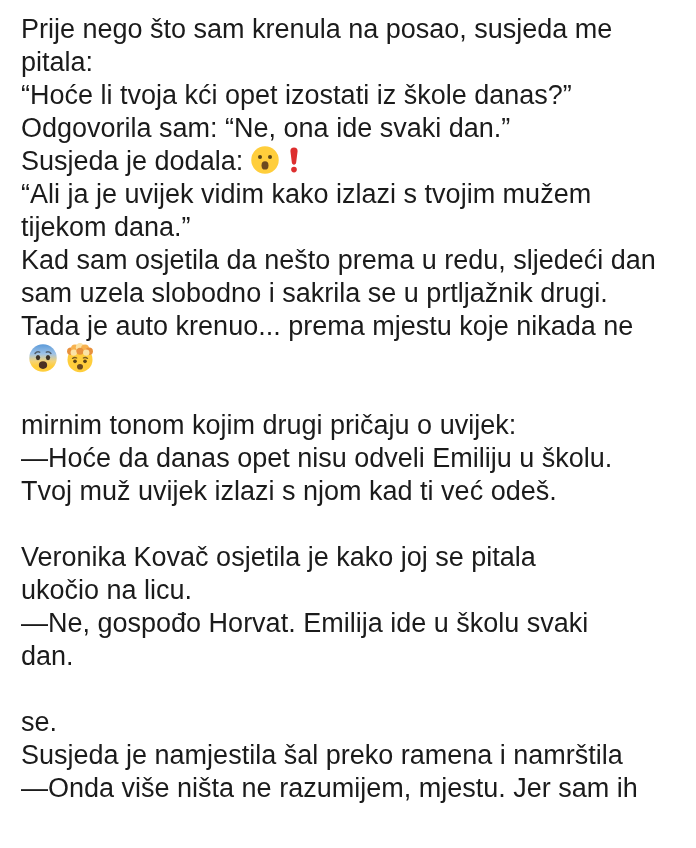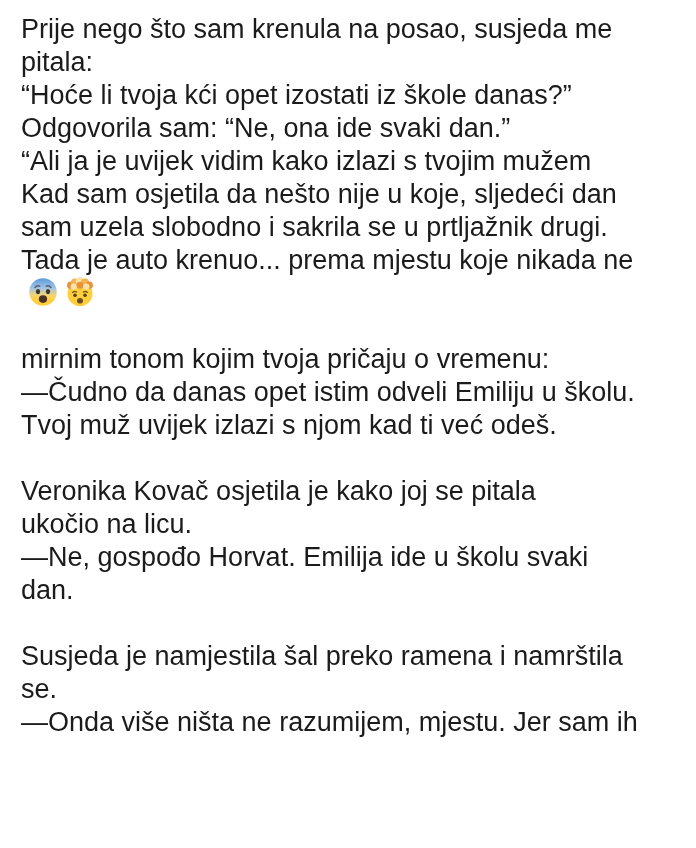--- a/index.html
+++ b/index.html
@@ -18,22 +18,34 @@
 </head>
 <body>
 
 <div class="page">
 
   <div class="para">
     <div class="line">Prije nego što sam krenula na posao, susjeda me</div>
     <div class="line">pitala:</div>
     <div class="line">“Hoće li tvoja kći opet izostati iz škole danas?”</div>
     <div class="line">Odgovorila sam: “Ne, ona ide svaki dan.”</div>
+    <div class="line">
+      <span>Susjeda je dodala:</span><span class="emoji"><svg width="30" height="30" viewBox="0 0 36 36">
+        <circle cx="18" cy="18" r="16.5" fill="#FFCE3C"></circle>
+        <circle cx="12" cy="14.5" r="2.4" fill="#5a4418"></circle>
+        <circle cx="24" cy="14.5" r="2.4" fill="#5a4418"></circle>
+        <ellipse cx="18" cy="24.5" rx="4.2" ry="5" fill="#6b4a1f"></ellipse>
+      </svg></span><span class="emoji"><svg width="14" height="30" viewBox="0 0 16 36">
+        <path d="M8 3 C10.8 3 12.6 5 12.3 7.6 L10.6 21 C10.4 22.6 9.3 23.6 8 23.6 C6.7 23.6 5.6 22.6 5.4 21 L3.7 7.6 C3.4 5 5.2 3 8 3 Z" fill="#DD2E2E"></path>
+        <circle cx="8" cy="29.5" r="3.4" fill="#DD2E2E"></circle>
+      </svg></span>
+    </div>
     <div class="line">“Ali ja je uvijek vidim kako izlazi s tvojim mužem</div>
-    <div class="line">Kad sam osjetila da nešto nije u koje, sljedeći dan</div>
+    <div class="line">tijekom dana.”</div>
+    <div class="line">Kad sam osjetila da nešto prema u redu, sljedeći dan</div>
     <div class="line">sam uzela slobodno i sakrila se u prtljažnik drugi.</div>
     <div class="line">Tada je auto krenuo... prema mjestu koje nikada ne</div>
     <div class="line">
       <span class="emoji"><svg width="30" height="30" viewBox="0 0 36 36">
         <defs>
           <linearGradient id="fearG" x1="0" y1="0" x2="0" y2="1">
             <stop offset="0" stop-color="#5B9AD9"></stop>
             <stop offset="0.35" stop-color="#9FC3E8"></stop>
             <stop offset="0.62" stop-color="#F5D374"></stop>
             <stop offset="0.8" stop-color="#FFCE3C"></stop>
@@ -58,31 +70,31 @@
         <path d="M9 18.5 Q11.5 16.5 14 18" stroke="#7a5b22" stroke-width="1.6" fill="none" stroke-linecap="round"></path>
         <path d="M27 18.5 Q24.5 16.5 22 18" stroke="#7a5b22" stroke-width="1.6" fill="none" stroke-linecap="round"></path>
         <circle cx="12" cy="22" r="2.2" fill="#5a4418"></circle>
         <circle cx="24" cy="22" r="2.2" fill="#5a4418"></circle>
         <ellipse cx="18" cy="28.5" rx="3.6" ry="3.4" fill="#6b4a1f"></ellipse>
       </svg></span>
     </div>
   </div>
 
   <div class="para">
-    <div class="line">mirnim tonom kojim tvoja pričaju o vremenu:</div>
-    <div class="line">—Čudno da danas opet istim odveli Emiliju u školu.</div>
+    <div class="line">mirnim tonom kojim drugi pričaju o uvijek:</div>
+    <div class="line">—Hoće da danas opet nisu odveli Emiliju u školu.</div>
     <div class="line">Tvoj muž uvijek izlazi s njom kad ti već odeš.</div>
   </div>
 
   <div class="para">
     <div class="line">Veronika Kovač osjetila je kako joj se pitala</div>
     <div class="line">ukočio na licu.</div>
     <div class="line">—Ne, gospođo Horvat. Emilija ide u školu svaki</div>
     <div class="line">dan.</div>
   </div>
 
   <div class="para">
+    <div class="line">se.</div>
     <div class="line">Susjeda je namjestila šal preko ramena i namrštila</div>
-    <div class="line">se.</div>
     <div class="line">—Onda više ništa ne razumijem, mjestu. Jer sam ih</div>
   </div>
 
 </div>
 
 </body></html>

